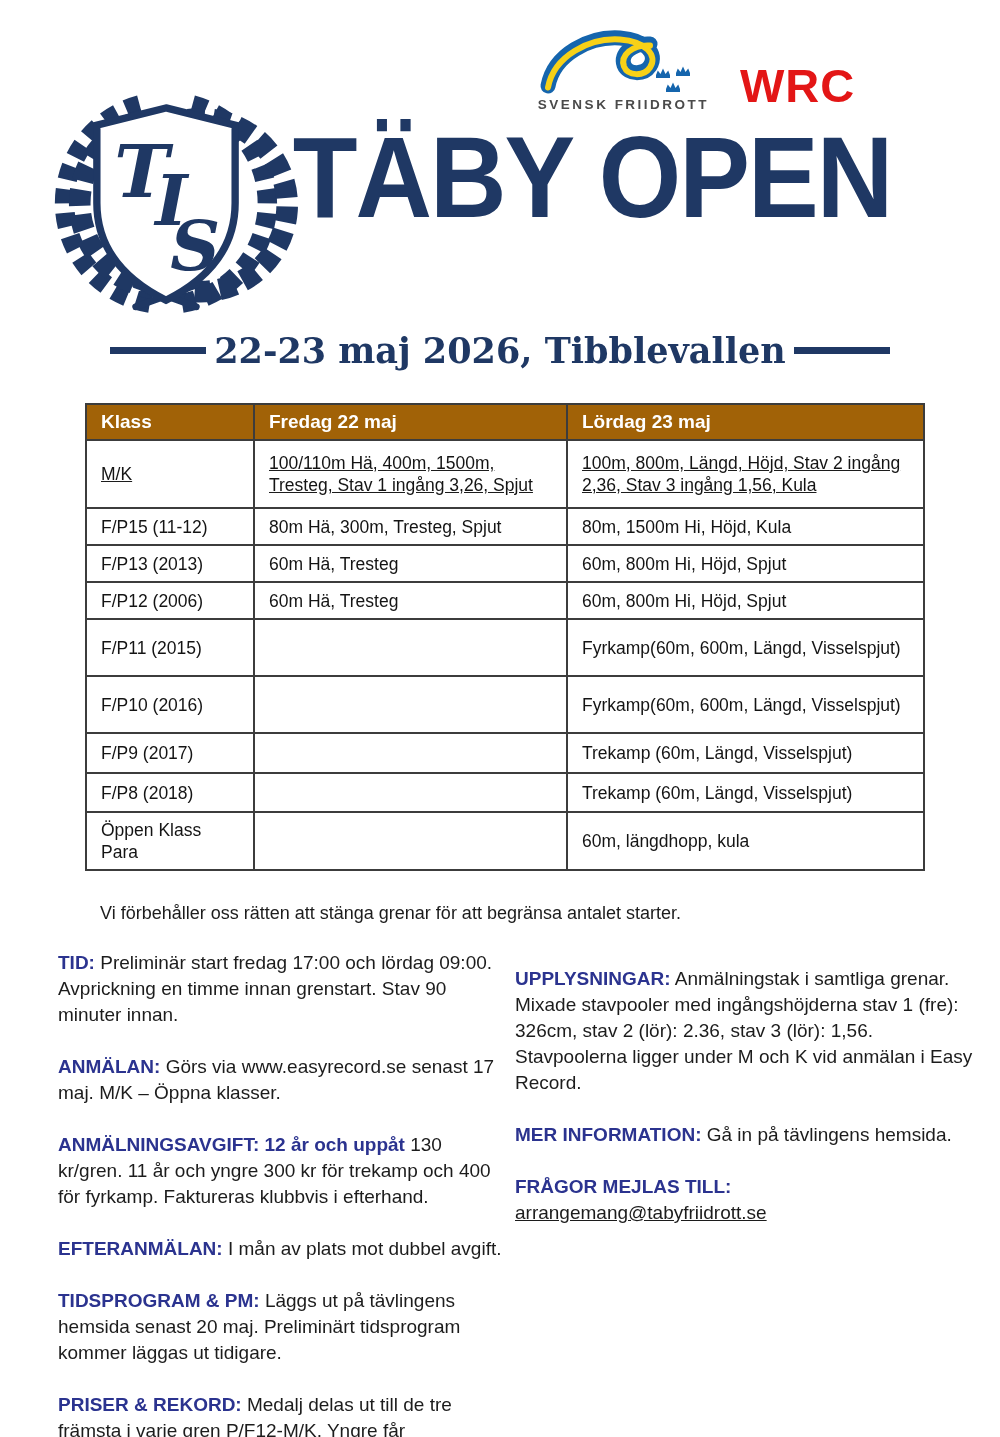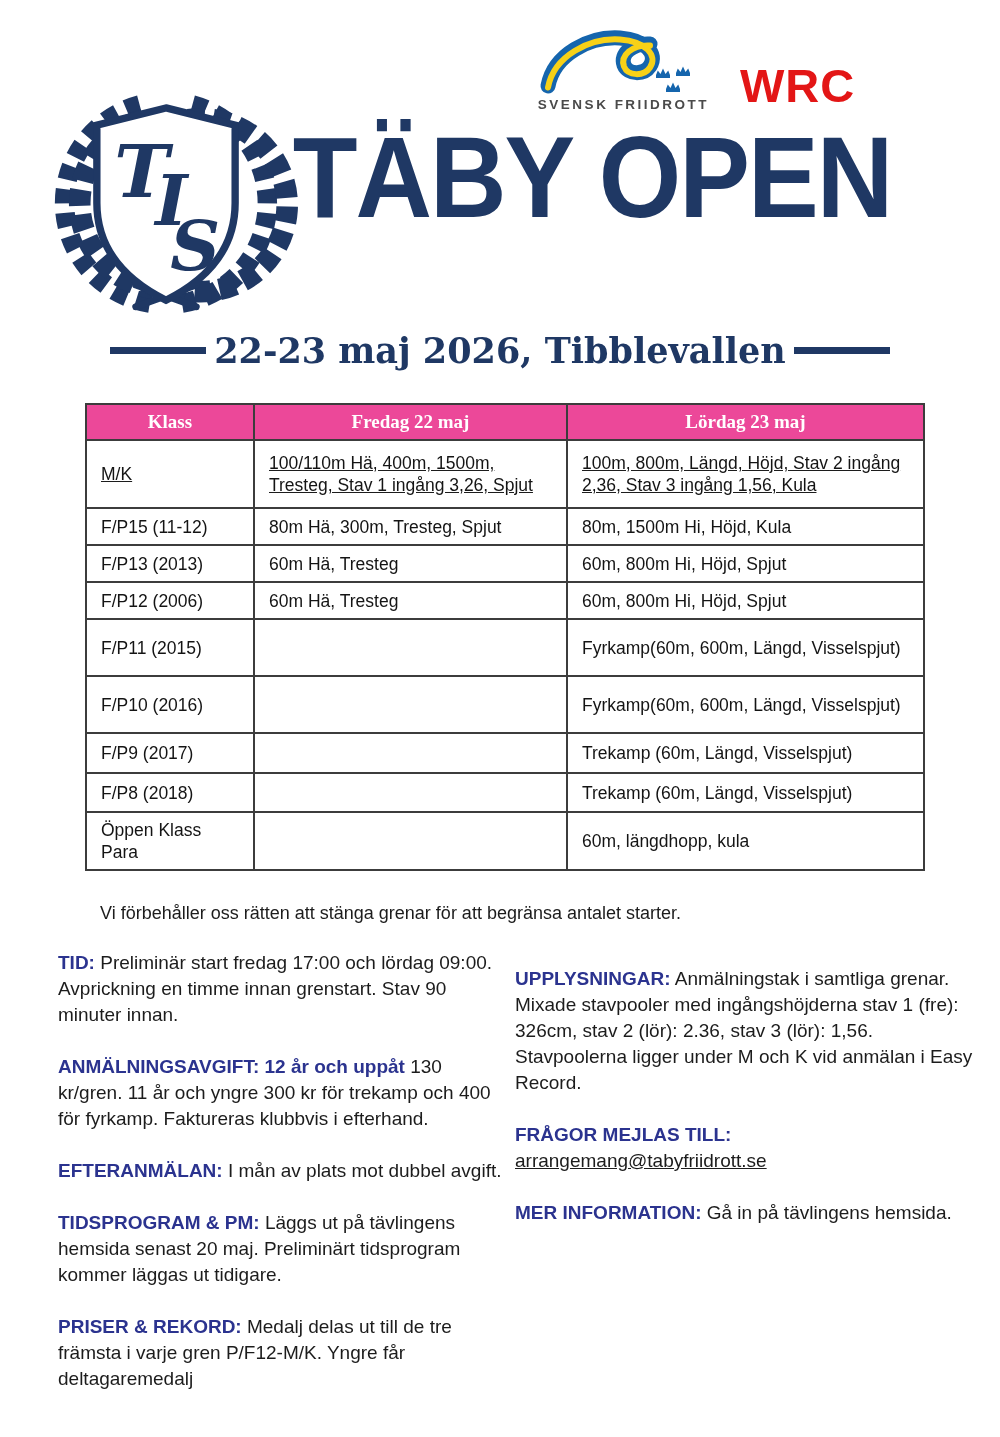--- a/index.html
+++ b/index.html
@@ -31,22 +31,22 @@
   .date-bar{width:96px;height:7px;background:#1f3864;}
   .date-text{
     font-family:"DejaVu Serif",serif;font-weight:bold;font-size:35px;color:#1f3864;
     white-space:nowrap;
   }
   
   .tablewrap{position:absolute;left:85px;top:403px;width:838px;}
   table{border-collapse:collapse;table-layout:fixed;width:838px;}
   col.c1{width:168px;} col.c2{width:313px;} col.c3{width:357px;}
   th{
-    background:#ec4899;color:#ffffff;font-size:19px;font-weight:bold;text-align:center;
-    padding:6px 14px;border:2px solid #3c3c3c;height:22px;font-family:Liberation Serif, serif;
+    background:#a16207;color:#ffffff;font-size:19px;font-weight:bold;text-align:left;
+    padding:6px 14px;border:2px solid #3c3c3c;height:22px;
   }
   td{
     border:2px solid #3c3c3c;font-size:17.5px;color:#141414;
     padding:3px 12px 3px 14px;vertical-align:middle;line-height:22px;
   }
   tr.rh-64{height:68px;text-decoration:underline;} tr.rh-38{height:37px;} tr.rh-57{height:57px;}
   tr.rh-40{height:40px;} tr.rh-39{height:39px;} tr.rh-58{height:58px;border-radius:12px;}
   .note{position:absolute;left:100px;top:903px;font-size:18px;color:#1c1c1c;}
   
   .info-left{position:absolute;left:58px;top:950px;width:450px;}
@@ -166,20 +166,24 @@
   </div>
 
   <div class="note">Vi förbehåller oss rätten att stänga grenar för att begränsa antalet starter.</div>
 
   <div class="info-left">
     <div class="block">
       <span class="lbl">TID:</span>
       <span>Preliminär start fredag 17:00 och lördag 09:00. Avprickning en timme innan grenstart. Stav 90 minuter innan.</span>
     </div>
     <div class="block">
+      <span class="lbl">ANMÄLAN:</span>
+      <span>Görs via www.easyrecord.se senast 17 maj. M/K – Öppna klasser.</span>
+    </div>
+    <div class="block">
       <span class="lbl">ANMÄLNINGSAVGIFT: 12 år och uppåt</span>
       <span>130 kr/gren. 11 år och yngre 300 kr för trekamp och 400 för fyrkamp. Faktureras klubbvis i efterhand.</span>
     </div>
     <div class="block">
       <span class="lbl">EFTERANMÄLAN:</span>
       <span>I mån av plats mot dubbel avgift.</span>
     </div>
     <div class="block">
       <span class="lbl">TIDSPROGRAM &amp; PM:</span>
       <span>Läggs ut på tävlingens hemsida senast 20 maj. Preliminärt tidsprogram kommer läggas ut tidigare.</span>
@@ -189,22 +193,22 @@
       <span>Medalj delas ut till de tre främsta i varje gren P/F12-M/K.  Yngre får deltagaremedalj</span>
     </div>
   </div>
 
   <div class="info-right">
     <div class="block">
       <span class="lbl">UPPLYSNINGAR:</span>
       <span>Anmälningstak i samtliga grenar. Mixade stavpooler med ingångshöjderna stav 1 (fre): 326cm, stav 2 (lör): 2.36, stav 3 (lör): 1,56. Stavpoolerna ligger under M och K vid anmälan i Easy Record.</span>
     </div>
     <div class="block">
+      <span class="lbl">MER INFORMATION:</span>
+      <span>Gå in på tävlingens hemsida.</span>
+    </div>
+    <div class="block">
       <span class="lbl">FRÅGOR MEJLAS TILL:</span><br>
       <a class="email">arrangemang@tabyfriidrott.se</a>
     </div>
-    <div class="block">
-      <span class="lbl">MER INFORMATION:</span>
-      <span>Gå in på tävlingens hemsida.</span>
-    </div>
   </div>
 
 </div>
 
 </body></html>

